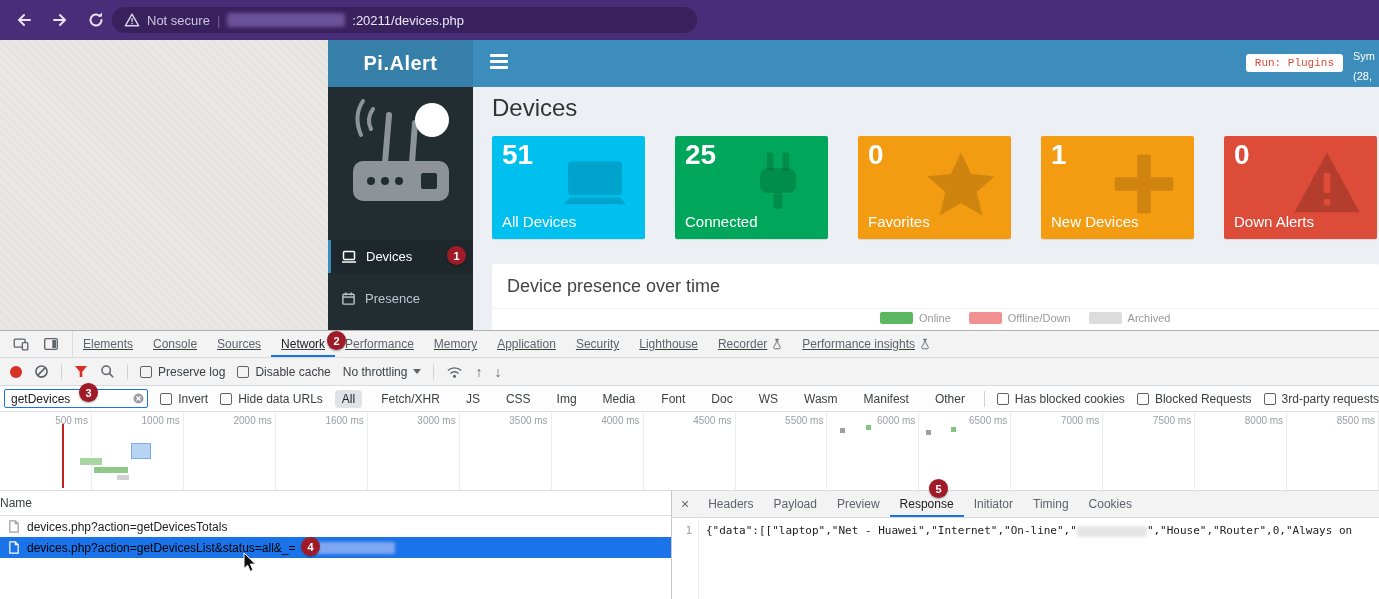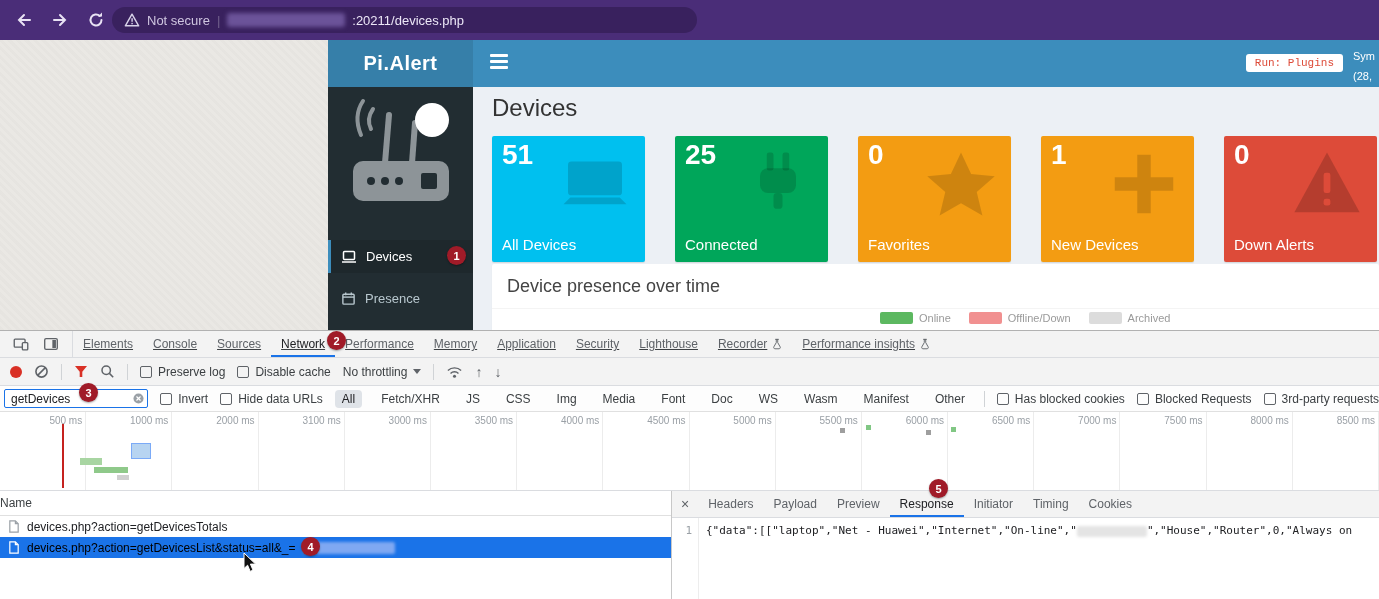--- a/index.html
+++ b/index.html
@@ -31,21 +31,21 @@
 
   .app-header { position:absolute; left:145px; top:0; width:906px; height:47px; background:#3c8dbc; }
   .hamburger { position:absolute; left:17px; top:14px; width:18px; height:18px; }
   .hamburger span { display:block; width:18px; height:2.5px; background:#fff; margin-bottom:3.5px; border-radius:1px; }
   .run-plugins { position:absolute; right:36px; top:14px; background:#fff; color:#dd4b39; font-family:"Liberation Mono", monospace; font-size:11px; padding:3px 9px; border-radius:3px; white-space:nowrap; }
   .hdr-corner { position:absolute; right:0; top:7px; width:26px; overflow:hidden; color:#fff; font-size:11px; line-height:1.8; }
 
   .content { position:absolute; left:145px; top:47px; width:906px; height:243px; }
   .page-title { position:absolute; left:19px; top:7px; font-size:24px; color:#333; font-weight:normal; }
   .cards { position:absolute; left:19px; top:49px; display:flex; gap:30px; }
-  .card { width:153px; height:126px; border-radius:2px; position:relative; color:#fff; box-shadow:0 1px 1px rgba(0,0,0,0.1); }
+  .card { width:153px; height:103px; border-radius:2px; position:relative; color:#fff; box-shadow:0 1px 1px rgba(0,0,0,0.1); }
   .card-value { position:absolute; left:10px; top:3px; font-size:28px; font-weight:bold; }
   .card-label { position:absolute; left:10px; bottom:9px; font-size:15px; }
   .card-icon { position:absolute; right:14px; top:12px; width:72px; height:72px; }
   .card-icon svg { width:72px; height:72px; }
 
   .presence-box { position:absolute; left:19px; top:177px; width:887px; height:113px; background:#fff; box-shadow:0 1px 1px rgba(0,0,0,0.1); border-radius:2px; }
   .box-title { padding:12px 15px 11px; font-size:18px; color:#444; border-bottom:1px solid #f4f4f4; }
   .legend { position:absolute; left:388px; top:48px; display:flex; align-items:center; gap:18px; font-size:11px; color:#9a9a9a; }
   .legend-item { display:flex; align-items:center; gap:6px; }
   .swatch { width:33px; height:12px; border-radius:2px; display:inline-block; }
@@ -398,36 +398,33 @@
       <div class="ov-cell">
           <span class="ov-label">500 ms</span>
         </div>
       <div class="ov-cell">
           <span class="ov-label">1000 ms</span>
         </div>
       <div class="ov-cell">
           <span class="ov-label">2000 ms</span>
         </div>
       <div class="ov-cell">
-          <span class="ov-label">3100 ms</span>
+          <span class="ov-label">1600 ms</span>
         </div>
       <div class="ov-cell">
           <span class="ov-label">3000 ms</span>
         </div>
       <div class="ov-cell">
           <span class="ov-label">3500 ms</span>
         </div>
       <div class="ov-cell">
           <span class="ov-label">4000 ms</span>
         </div>
       <div class="ov-cell">
           <span class="ov-label">4500 ms</span>
-        </div>
-      <div class="ov-cell">
-          <span class="ov-label">5000 ms</span>
         </div>
       <div class="ov-cell">
           <span class="ov-label">5500 ms</span>
         </div>
       <div class="ov-cell">
           <span class="ov-label">6000 ms</span>
         </div>
       <div class="ov-cell">
           <span class="ov-label">6500 ms</span>
         </div>

